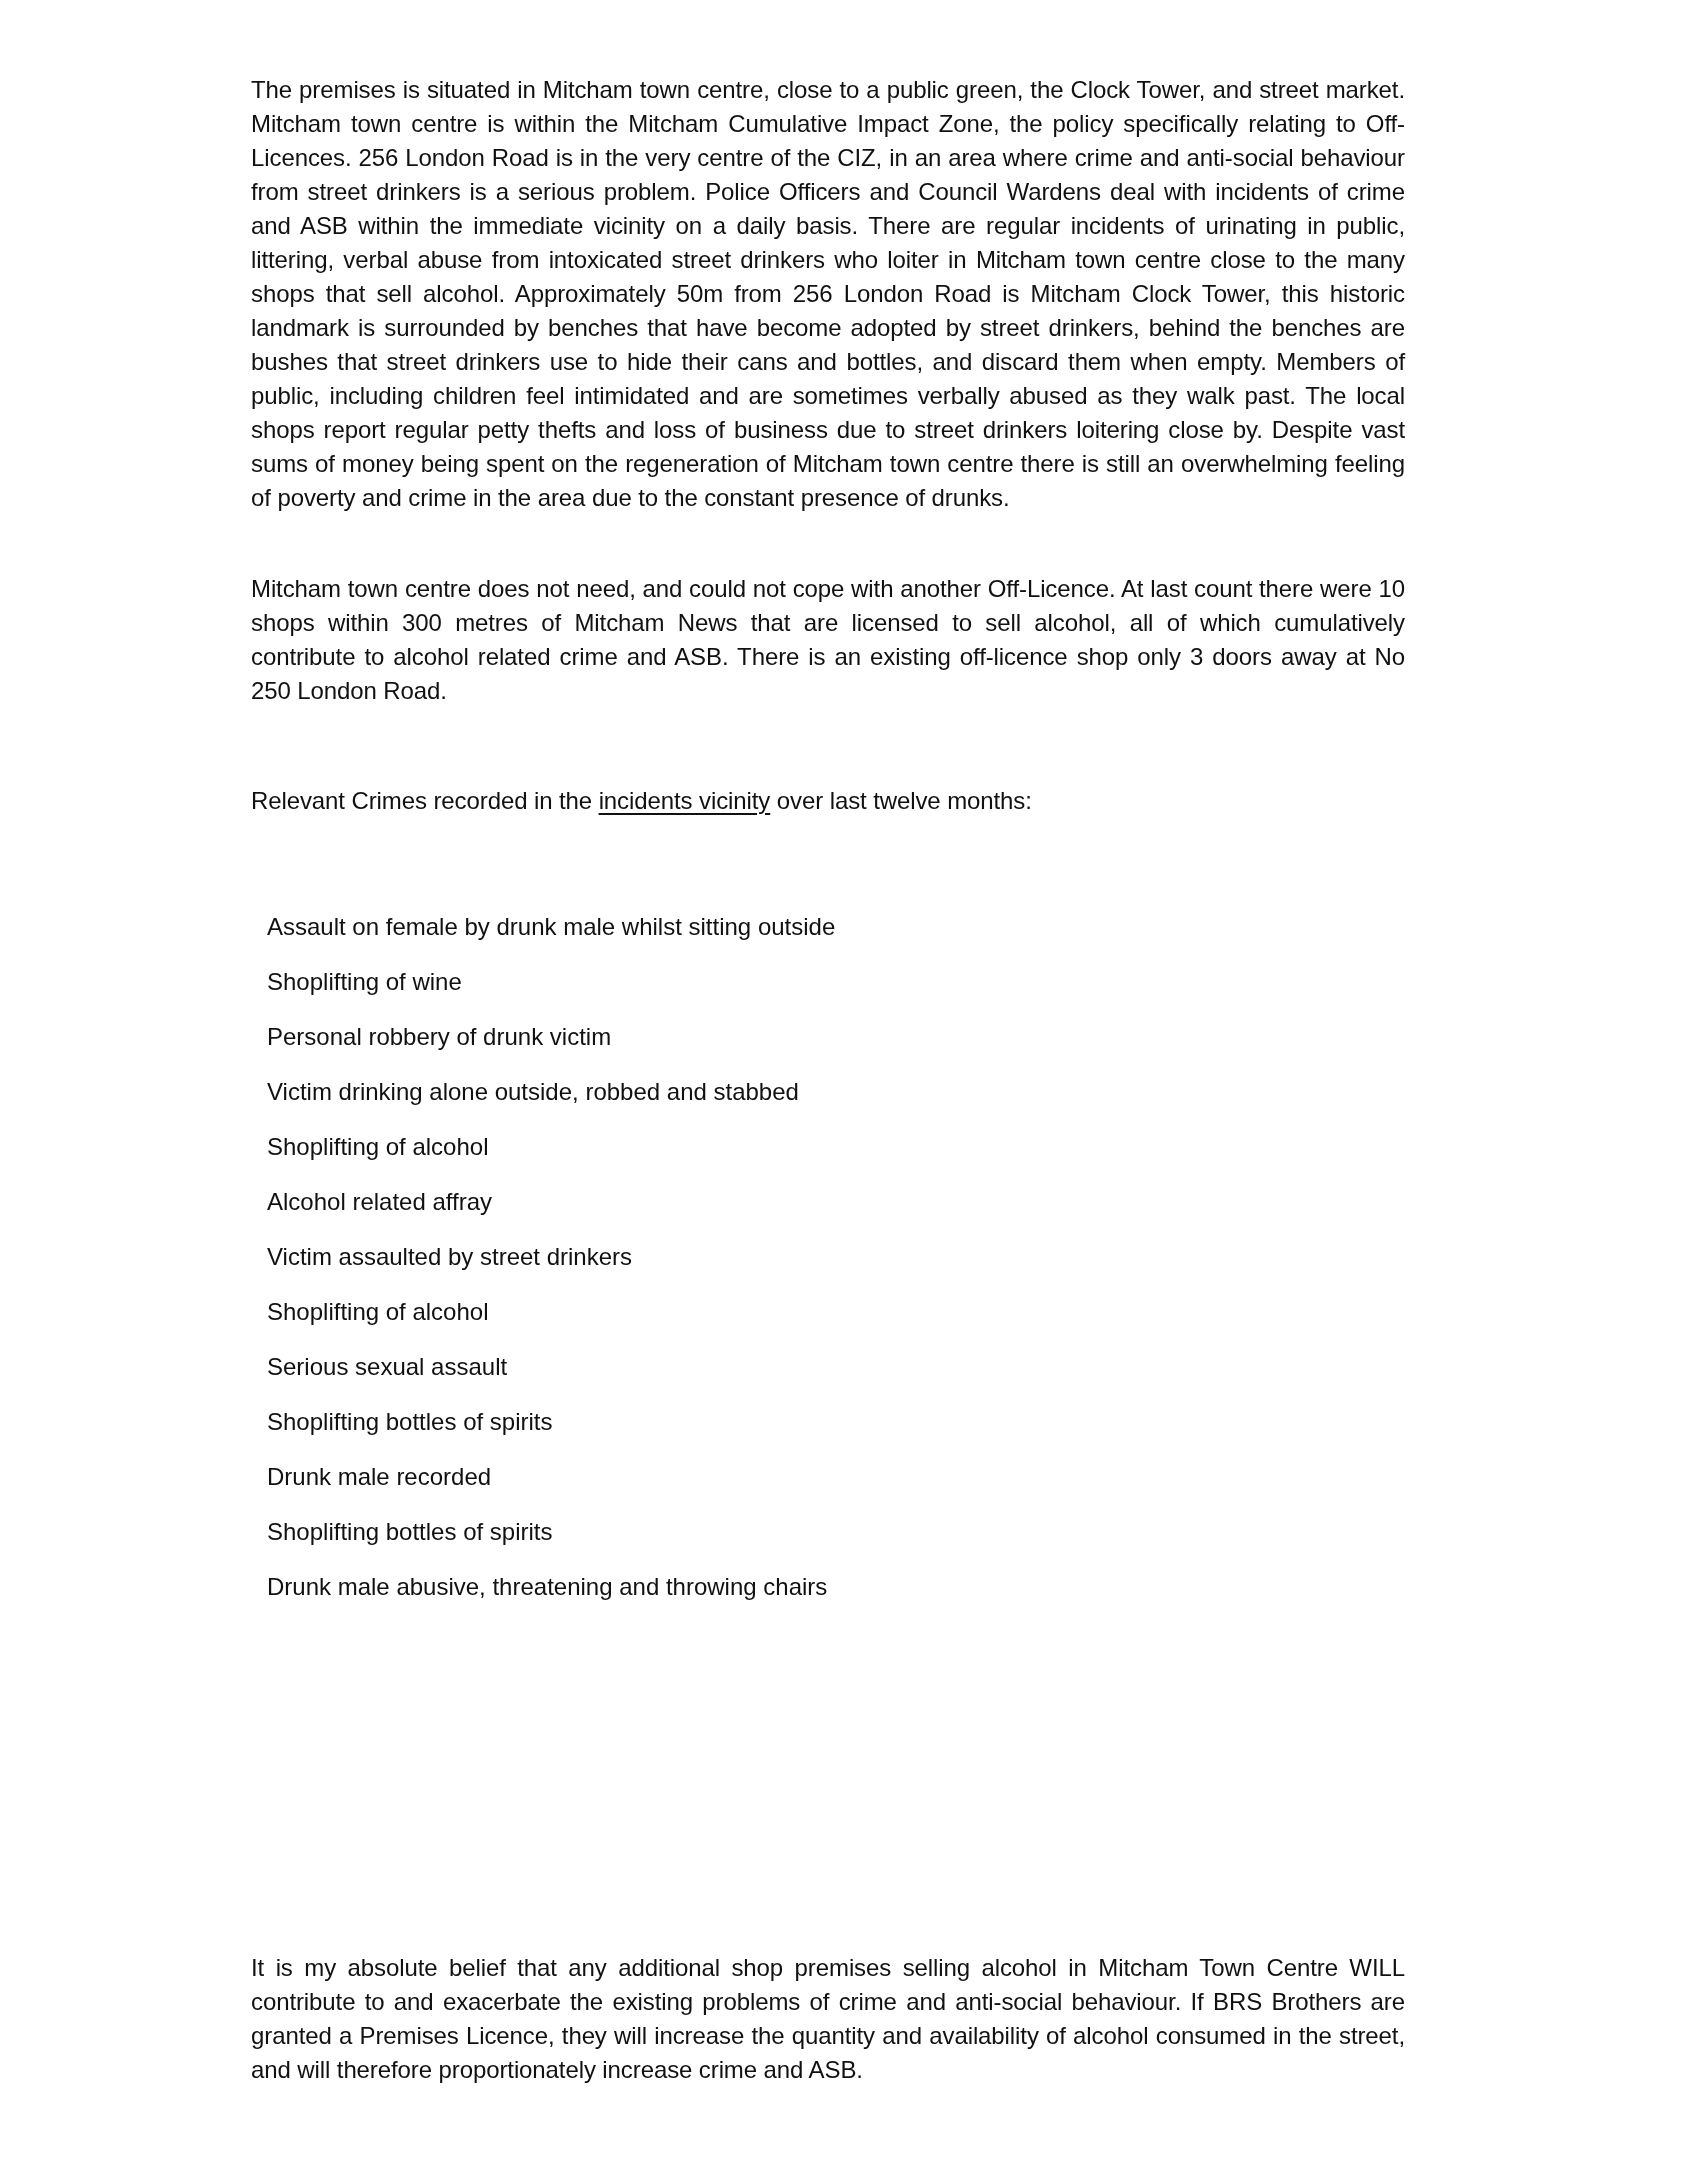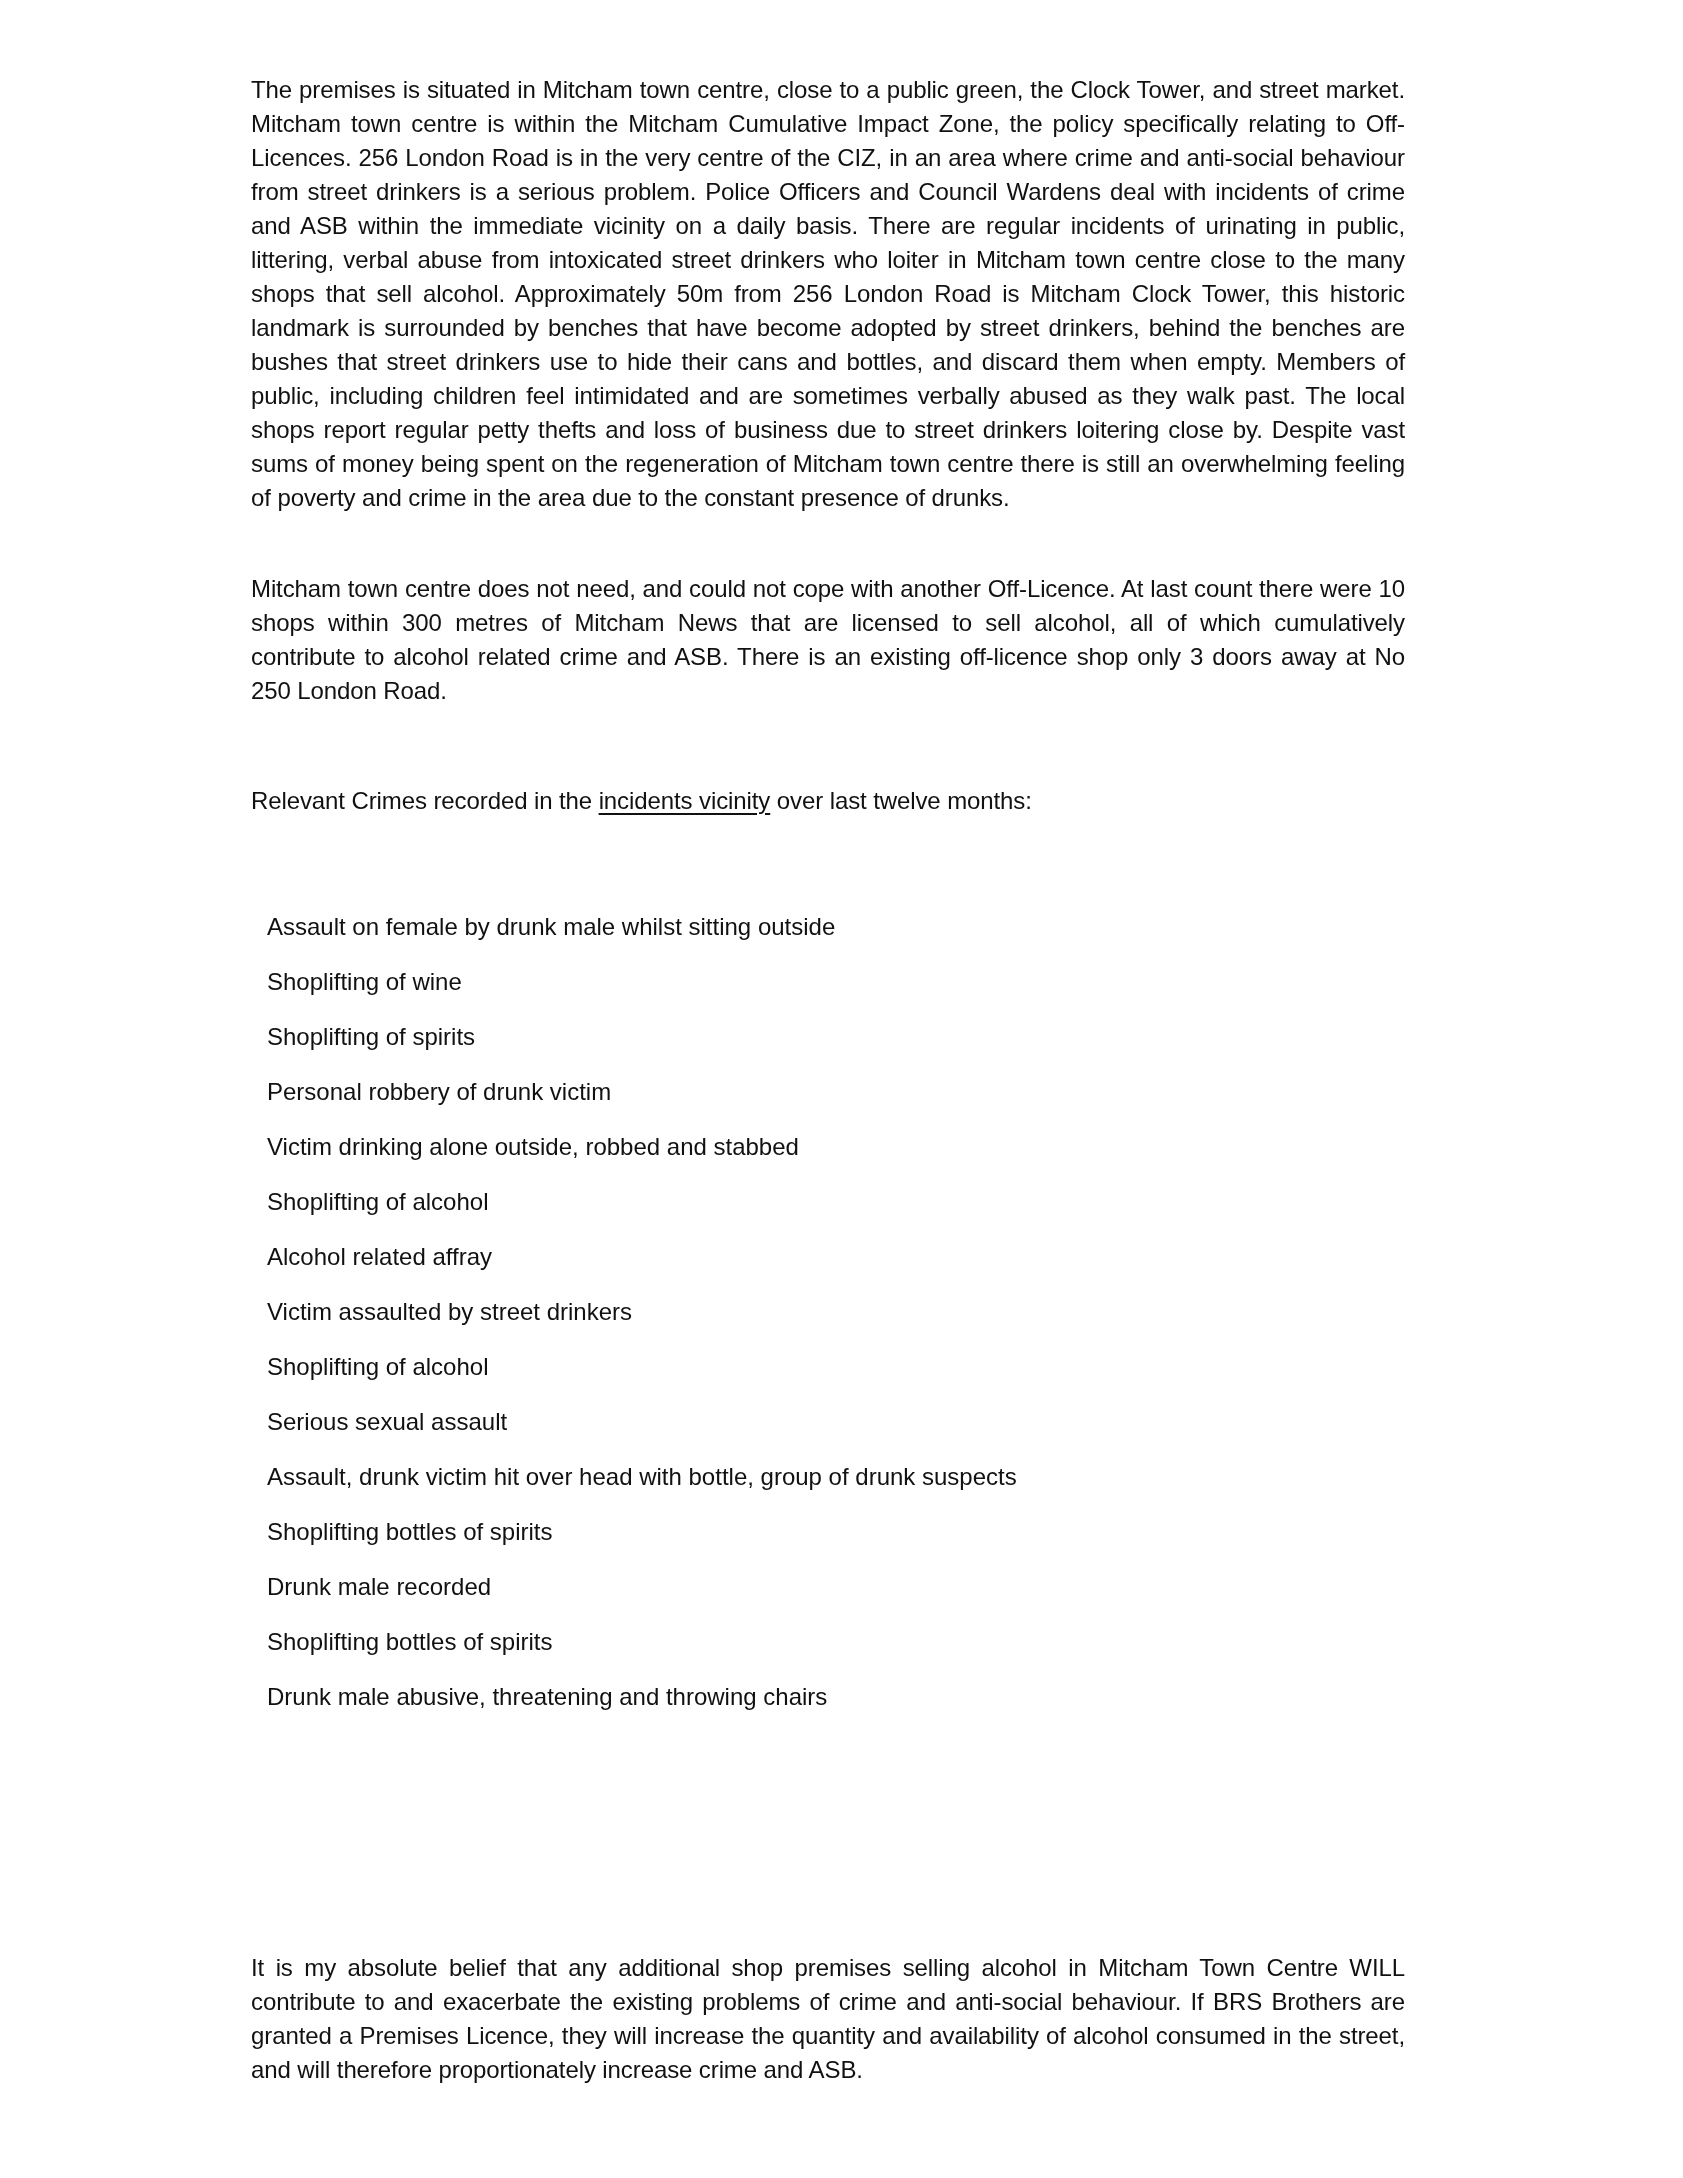--- a/index.html
+++ b/index.html
@@ -20,29 +20,27 @@
 </head>
 <body>
 
 <div class="page">
   <p id="p1" class="block">The premises is situated in Mitcham town centre, close to a public green, the Clock Tower, and street market. Mitcham town centre is within the Mitcham Cumulative Impact Zone, the policy specifically relating to Off-Licences. 256 London Road is in the very centre of the CIZ, in an area where crime and anti-social behaviour from street drinkers is a serious problem. Police Officers and Council Wardens deal with incidents of crime and ASB within the immediate vicinity on a daily basis. There are regular incidents of urinating in public, littering, verbal abuse from intoxicated street drinkers who loiter in Mitcham town centre close to the many shops that sell alcohol. Approximately 50m from 256 London Road is Mitcham Clock Tower, this historic landmark is surrounded by benches that have become adopted by street drinkers, behind the benches are bushes that street drinkers use to hide their cans and bottles, and discard them when empty. Members of public, including children feel intimidated and are sometimes verbally abused as they walk past. The local shops report regular petty thefts and loss of business due to street drinkers loitering close by. Despite vast sums of money being spent on the regeneration of Mitcham town centre there is still an overwhelming feeling of poverty and crime in the area due to the constant presence of drunks.</p>
   <p id="p2" class="block">Mitcham town centre does not need, and could not cope with another Off-Licence. At last count there were 10 shops within 300 metres of Mitcham News that are licensed to sell alcohol, all of which cumulatively contribute to alcohol related crime and ASB. There is an existing off-licence shop only 3 doors away at No 250 London Road.</p>
   <p id="heading" class="block"><span>Relevant Crimes recorded in the </span><u>incidents vicinity</u><span> over last twelve months:</span></p>
   <ul id="crime-list">
       <li>Assault on female by drunk male whilst sitting outside</li>
       <li>Shoplifting of wine</li>
-      <li>Shoplifting of spirits</li>
       <li>Personal robbery of drunk victim</li>
       <li>Victim drinking alone outside, robbed and stabbed</li>
       <li>Shoplifting of alcohol</li>
       <li>Alcohol related affray</li>
       <li>Victim assaulted by street drinkers</li>
       <li>Shoplifting of alcohol</li>
       <li>Serious sexual assault</li>
-      <li>Assault, drunk victim hit over head with bottle, group of drunk suspects</li>
       <li>Shoplifting bottles of spirits</li>
       <li>Drunk male recorded</li>
       <li>Shoplifting bottles of spirits</li>
       <li>Drunk male abusive, threatening and throwing chairs</li>
     </ul>
   <p id="p3" class="block">It is my absolute belief that any additional shop premises selling alcohol in Mitcham Town Centre WILL contribute to and exacerbate the existing problems of crime and anti-social behaviour. If BRS Brothers are granted a Premises Licence, they will increase the quantity and availability of alcohol consumed in the street, and will therefore proportionately increase crime and ASB.</p>
 </div>
 
 
 </body></html>

